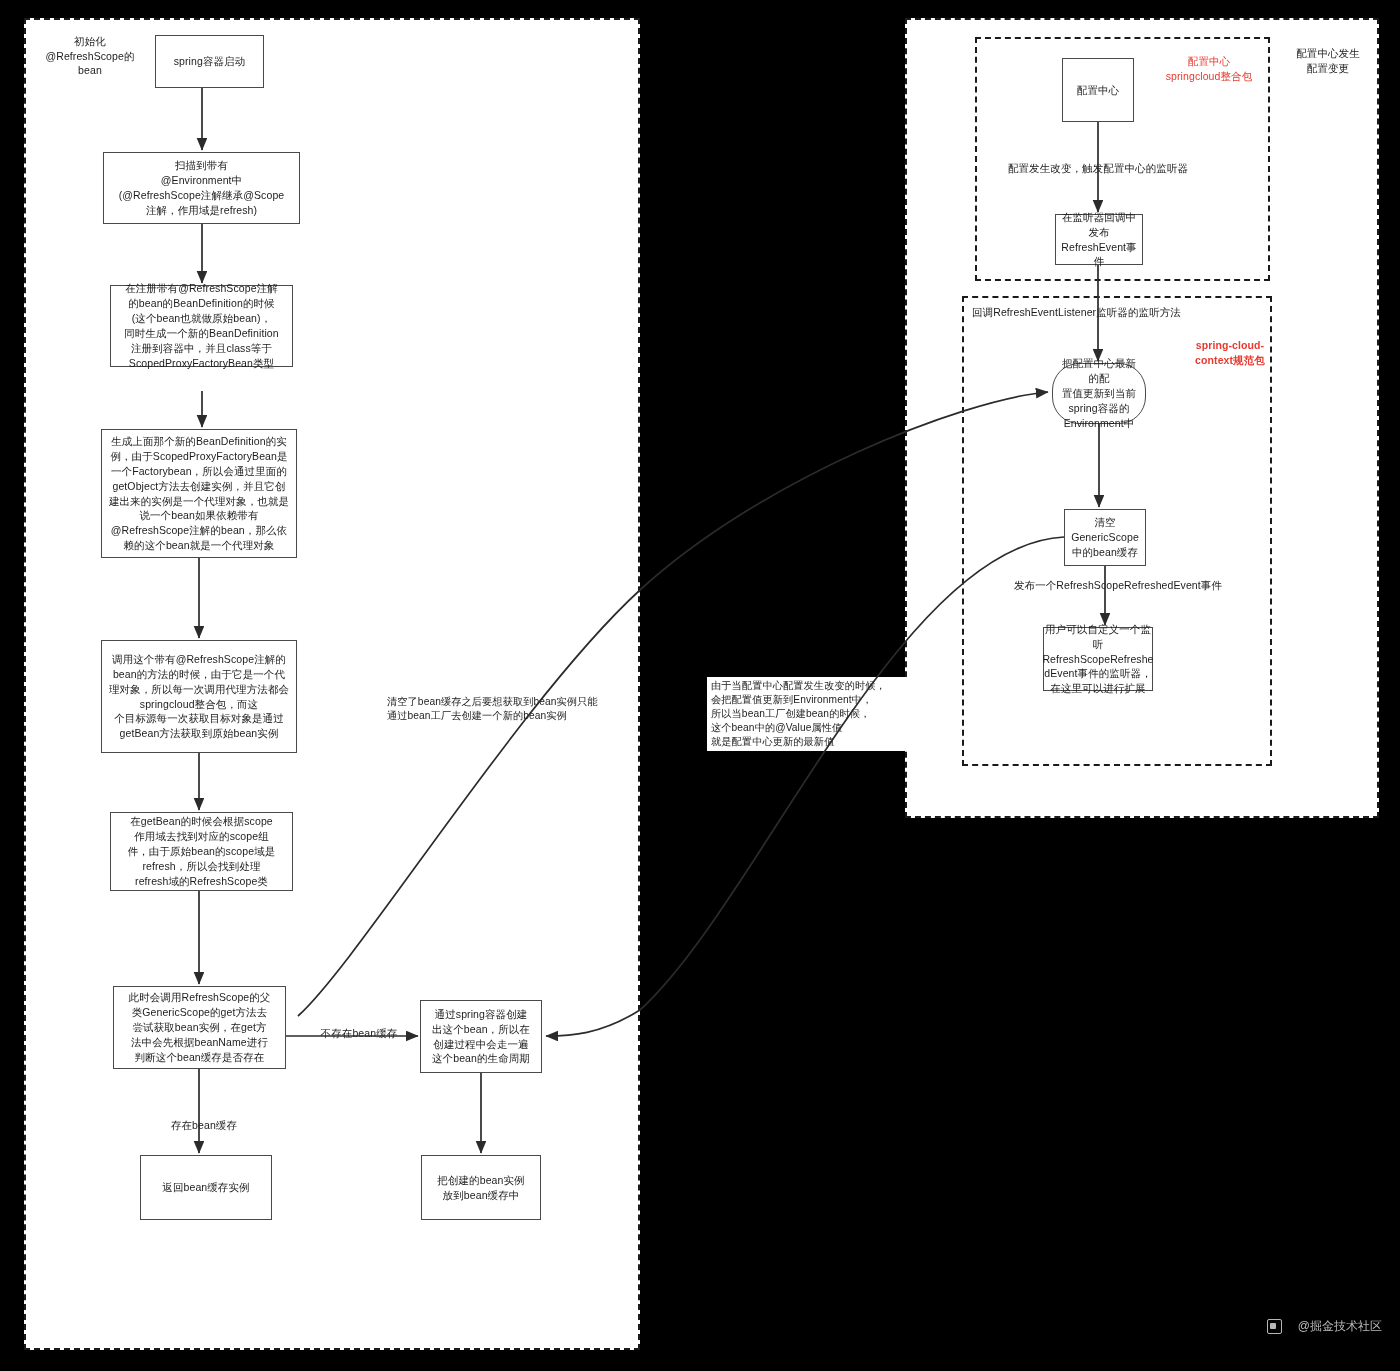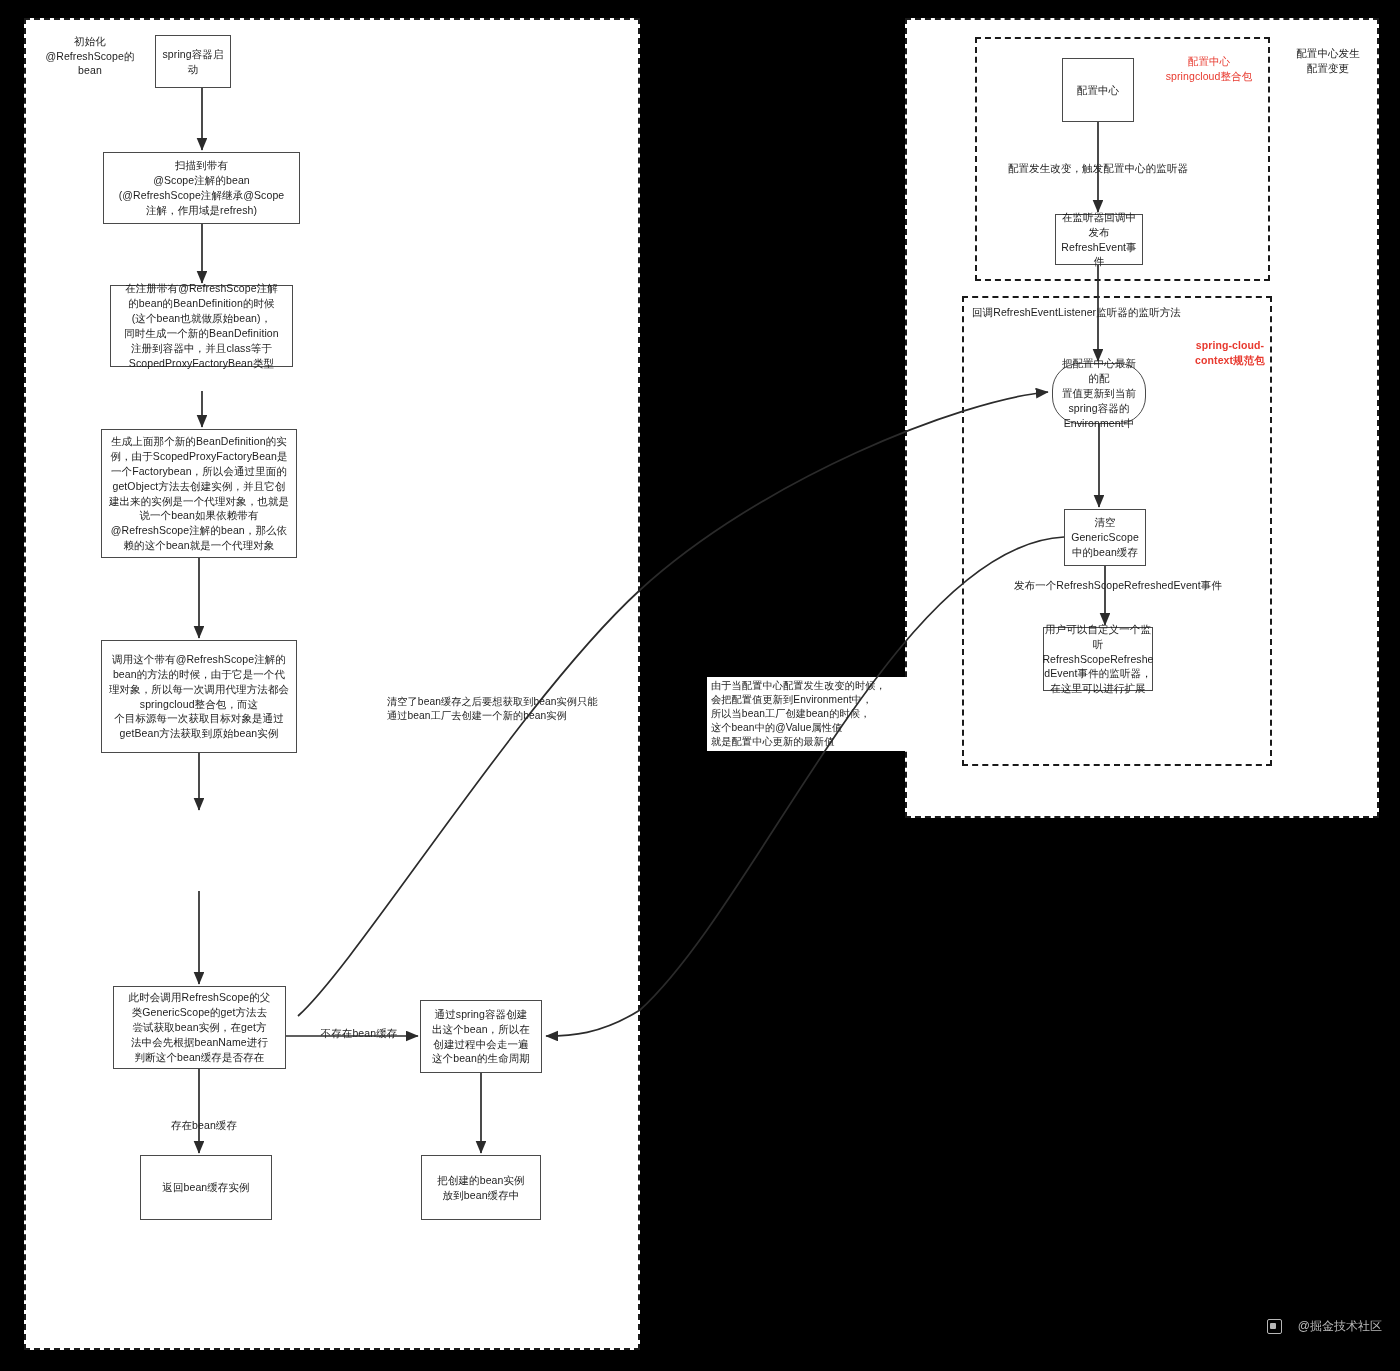--- a/index.html
+++ b/index.html
@@ -63,24 +63,24 @@
 <body>
 
 <div id="root">
 
   <div class="panel" id="left-panel"></div>
 
   <div class="lbl" style="left:30px;top:34px;width:120px;">初始化
 @RefreshScope的
 bean</div>
 
-  <div class="node" style="left:155px;top:35px;width:76px;height:53px;">spring容器启动</div>
+  <div class="node" style="left:155px;top:35px;width:109px;height:53px;">spring容器启动</div>
 
   <div class="node" style="left:103px;top:152px;width:197px;height:72px;">扫描到带有
-@Scope注解的bean
+@Environment中
 (@RefreshScope注解继承@Scope
 注解，作用域是refresh)</div>
 
   <div class="node" style="left:110px;top:285px;width:183px;height:82px;">在注册带有@RefreshScope注解
 的bean的BeanDefinition的时候
 (这个bean也就做原始bean)，
 同时生成一个新的BeanDefinition
 注册到容器中，并且class等于
 ScopedProxyFactoryBean类型</div>
 
@@ -93,20 +93,25 @@
 @RefreshScope注解的bean，那么依
 赖的这个bean就是一个代理对象</div>
 
   <div class="node" style="left:101px;top:640px;width:196px;height:113px;">调用这个带有@RefreshScope注解的
 bean的方法的时候，由于它是一个代
 理对象，所以每一次调用代理方法都会
 springcloud整合包，而这
 个目标源每一次获取目标对象是通过
 getBean方法获取到原始bean实例</div>
 
+  <div class="node" style="left:110px;top:812px;width:183px;height:79px;">在getBean的时候会根据scope
+作用域去找到对应的scope组
+件，由于原始bean的scope域是
+refresh，所以会找到处理
+refresh域的RefreshScope类</div>
 
   <div class="node" style="left:113px;top:986px;width:173px;height:83px;">此时会调用RefreshScope的父
 类GenericScope的get方法去
 尝试获取bean实例，在get方
 法中会先根据beanName进行
 判断这个bean缓存是否存在</div>
 
   <div class="node" style="left:140px;top:1155px;width:132px;height:65px;">返回bean缓存实例</div>
 
   <div class="node" style="left:420px;top:1000px;width:122px;height:73px;">通过spring容器创建

